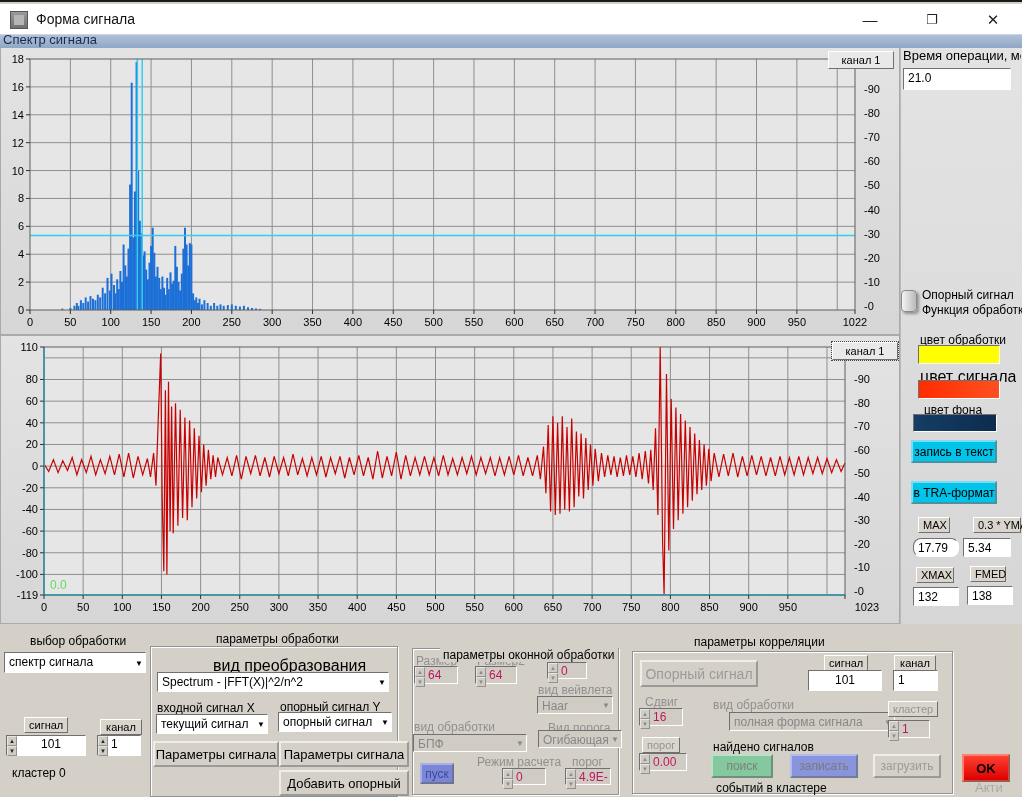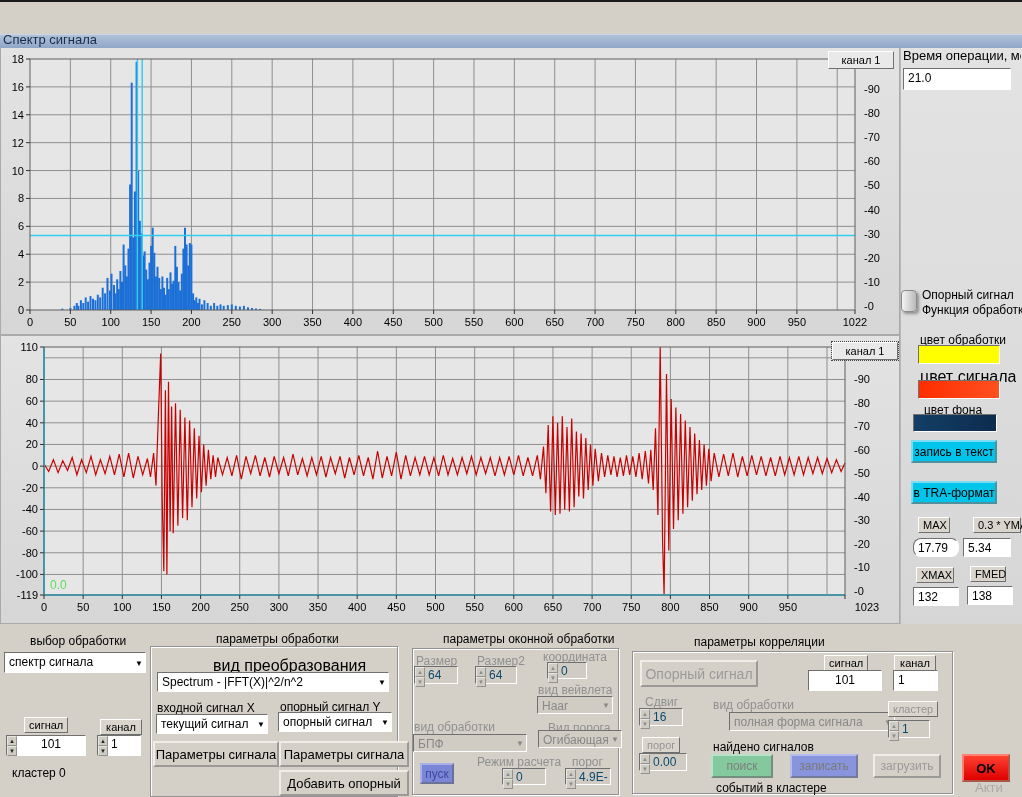--- a/index.html
+++ b/index.html
@@ -41,39 +41,46 @@
   .lbl { position:absolute; font-size:11px; color:#000; white-space:nowrap; overflow:hidden; }
   .lbl.dis { color:#909090; }
   .btn { position:absolute; background:#d4d0c8; font-size:13px; color:#000; text-align:center; overflow:hidden; white-space:nowrap; border:2px outset #f0ede8; }
   .dropdown { position:absolute; background:#fff; font-size:12px; color:#000; padding:2px 16px 2px 4px; overflow:hidden; white-space:nowrap; }
   .dropdown .arr { position:absolute; right:2px; top:50%; transform:translateY(-50%); font-size:8px; color:#000; }
   .dropdown.dis { background:#d0ccc4; color:#888; } .dropdown.dis .arr{ color:#888; }
   .spin { position:absolute; display:flex; }
   .spin .arrows { width:10px; display:flex; flex-direction:column; }
   .spin .arrows span { flex:1; font-size:6px; line-height:8px; text-align:center; color:#222; background:#cfccc4; border:1px outset #e8e5e0; }
   .spin .sfield { flex:1; background:#fff; font-size:12px; padding:1px 3px; overflow:hidden; }
-  .spin.dis .sfield { background:#d0ccc4; color:#0c4a6e; } .spin.dis .arrows span{ color:#8a8a8a; }
+  .spin.dis .sfield { background:#d0ccc4; color:#be185d; } .spin.dis .arrows span{ color:#8a8a8a; }
 
   
   .swatch { position:absolute; border:1px solid; border-color:#707070 #fff #fff #707070; }
   .cyan-btn { position:absolute; background:#00c4ea; border:2px outset #7adcf2; font-size:12px; color:#000; text-align:center; }
   #toggle-knob { position:absolute; left:901px; top:288px; width:16px; height:22px; background:linear-gradient(90deg,#f4f4f4,#b9b9b9); border:1px solid #8a8a8a; border-radius:4px; box-shadow:2px 2px 3px rgba(0,0,0,0.35); }
 
   
   .groupbox { position:absolute; border:1px solid #929292; box-shadow:1px 1px 0 #ffffff, inset 1px 1px 0 #ffffff; }
   .section-label { position:absolute; font-size:12px; color:#000; background:#d4d0c8; padding:0 3px; z-index:2; white-space:nowrap; }
 
   #ok-btn { position:absolute; left:962px; top:752px; width:48px; height:28px; background:linear-gradient(#ff4030,#dd0000); border:2px outset #ff8070; color:#000; font-size:13px; font-weight:bold; text-align:center; }
   #watermark { position:absolute; left:975px; top:778px; font-size:13px; color:rgba(110,110,110,0.4); }
 </style>
 </head>
 <body>
 
 <div id="window">
 
+  <div id="titlebar">
+    <div id="app-icon"></div>
+    <div id="title-text">Форма сигнала</div>
+    <div id="min-btn" class="win-ctl">—</div>
+    <div id="max-btn" class="win-ctl">❐</div>
+    <div id="close-btn" class="win-ctl">✕</div>
+  </div>
   <div id="subtitlebar">
     <div id="subtitle-text">Спектр сигнала</div>
   </div>
 
   <div id="top-chart-panel" class="panel"></div>
   <div id="bottom-chart-panel" class="panel"></div>
   <div id="right-panel" class="panel"></div>
 
   <svg id="chart-svg" width="900" height="622">
       <rect x="30" y="57" width="825" height="251" fill="#e6e6e6"></rect>
@@ -452,21 +459,21 @@
       <span>текущий сигнал</span><span class="arr">▼</span>
     </div>
     <div class="lbl" style="left:280px; top:76px; font-size:12px;">опорный сигнал Y</div>
     <div class="dropdown sunken" style="left:278px; top:88px; width:114px; height:20px;">
       <span>опорный сигнал</span><span class="arr">▼</span>
     </div>
     <button class="btn" style="left:153px; top:117px; width:126px; height:26px;">Параметры сигнала</button>
     <button class="btn" style="left:279px; top:117px; width:130px; height:26px;">Параметры сигнала</button>
     <button class="btn" style="left:279px; top:146px; width:130px; height:26px;">Добавить опорный</button>
 
-    <div class="section-label" style="left:440px; top:8px;text-align:right;">параметры оконной обработки</div>
+    <div class="section-label" style="left:440px; top:24px;text-align:right;">параметры оконной обработки</div>
     <div class="groupbox" style="left:412px; top:24px; width:207px; height:147px;"></div>
     <div class="lbl dis" style="left:416px; top:30px; font-size:12px;">Размер</div>
     <div class="spin dis sunken" style="left:414px; top:42px; width:44px; height:18px;">
       <span class="arrows">
           <span>▲</span>
           <span>▼</span>
         </span>
       <span class="sfield">64</span>
     </div>
     <div class="lbl dis" style="left:477px; top:30px; font-size:12px;">Размер2</div>

